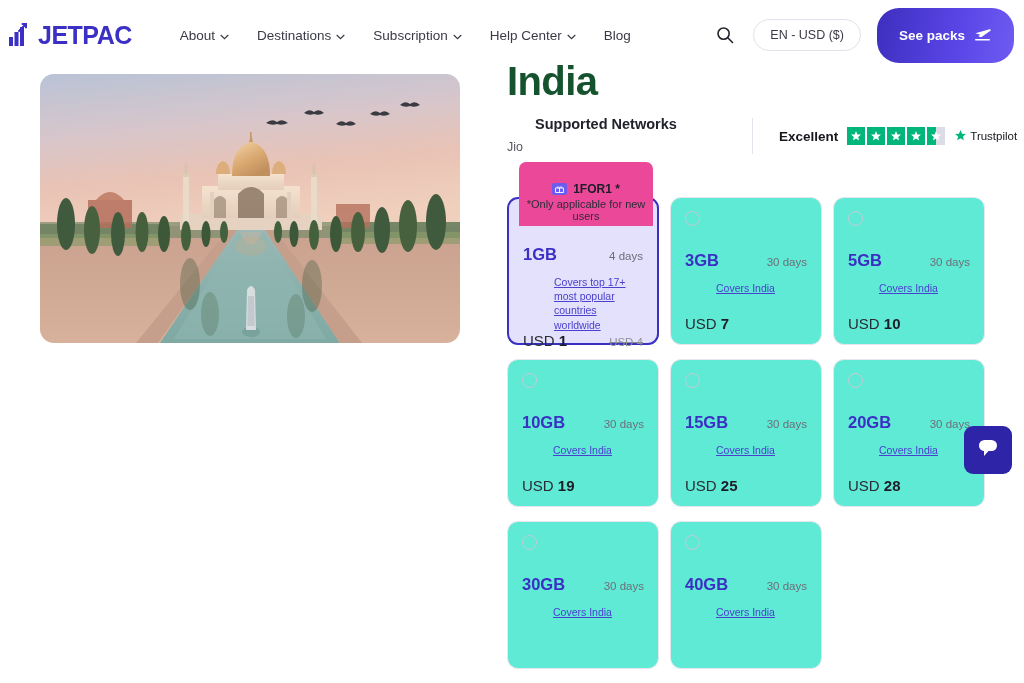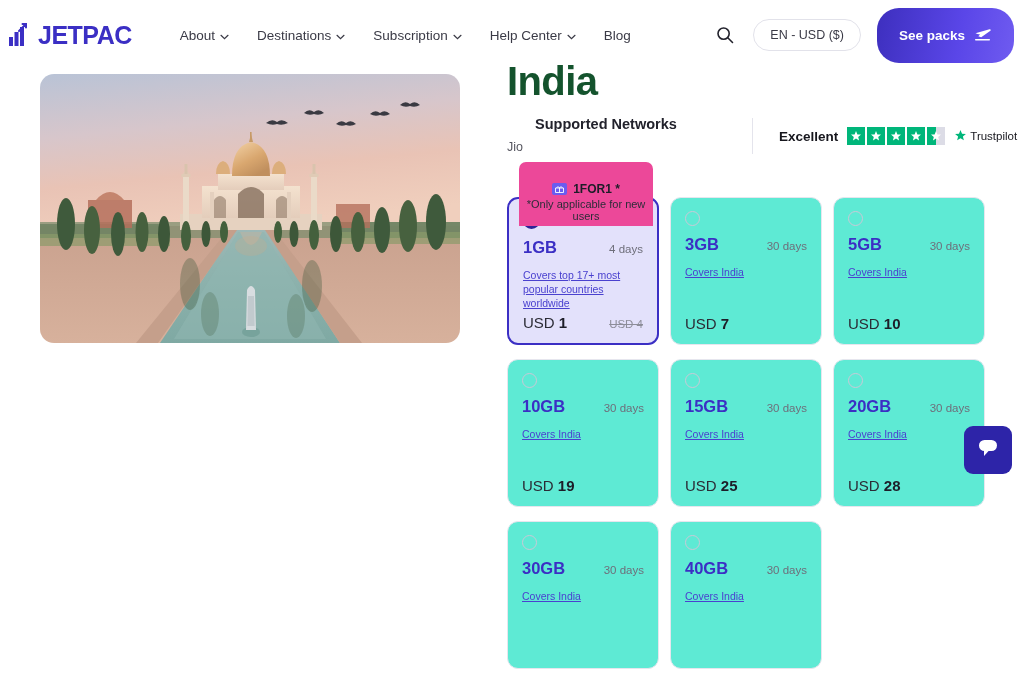--- a/index.html
+++ b/index.html
@@ -106,26 +106,26 @@
     display: flex; flex-direction: column;
   }
   .card.selected {
     background: #e3e1fb; border: 2px solid #3b2fc4;
   }
   .radio {
     width: 15px; height: 15px; border-radius: 50%;
     border: 1.5px solid #c9c9d6; background: transparent;
   }
   .card.selected .radio { border: 4px solid #2e2496; width: 17px; height: 17px; }
-  .card-mid { display: flex; align-items: baseline; justify-content: space-between; margin-top: 9px; }
+  .card-mid { display: flex; align-items: baseline; justify-content: space-between; margin-top: 25px; }
   .size { font-size: 16.5px; font-weight: 700; color: #3b2fc4; }
   .days { font-size: 11.5px; color: #6e6e7a; }
   .covers {
     margin-top: 11px; font-size: 10.5px; color: #4a41cf;
-    text-decoration: underline; line-height: 1.35; cursor: pointer;
+    text-decoration: underline; line-height: 1.35; cursor: pointer; margin-left: 31px;
   }
   .card-foot { margin-top: auto; display: flex; align-items: baseline; justify-content: space-between; }
   .price { font-size: 15px; color: #2b2b35; }
   .price b { font-weight: 700; color: #1d1d28; }
   .card.selected .price b { color: #1d1d28; }
   .price-old {
     font-size: 11.5px; color: #8d8d99;
     text-decoration: line-through;
   }
 

